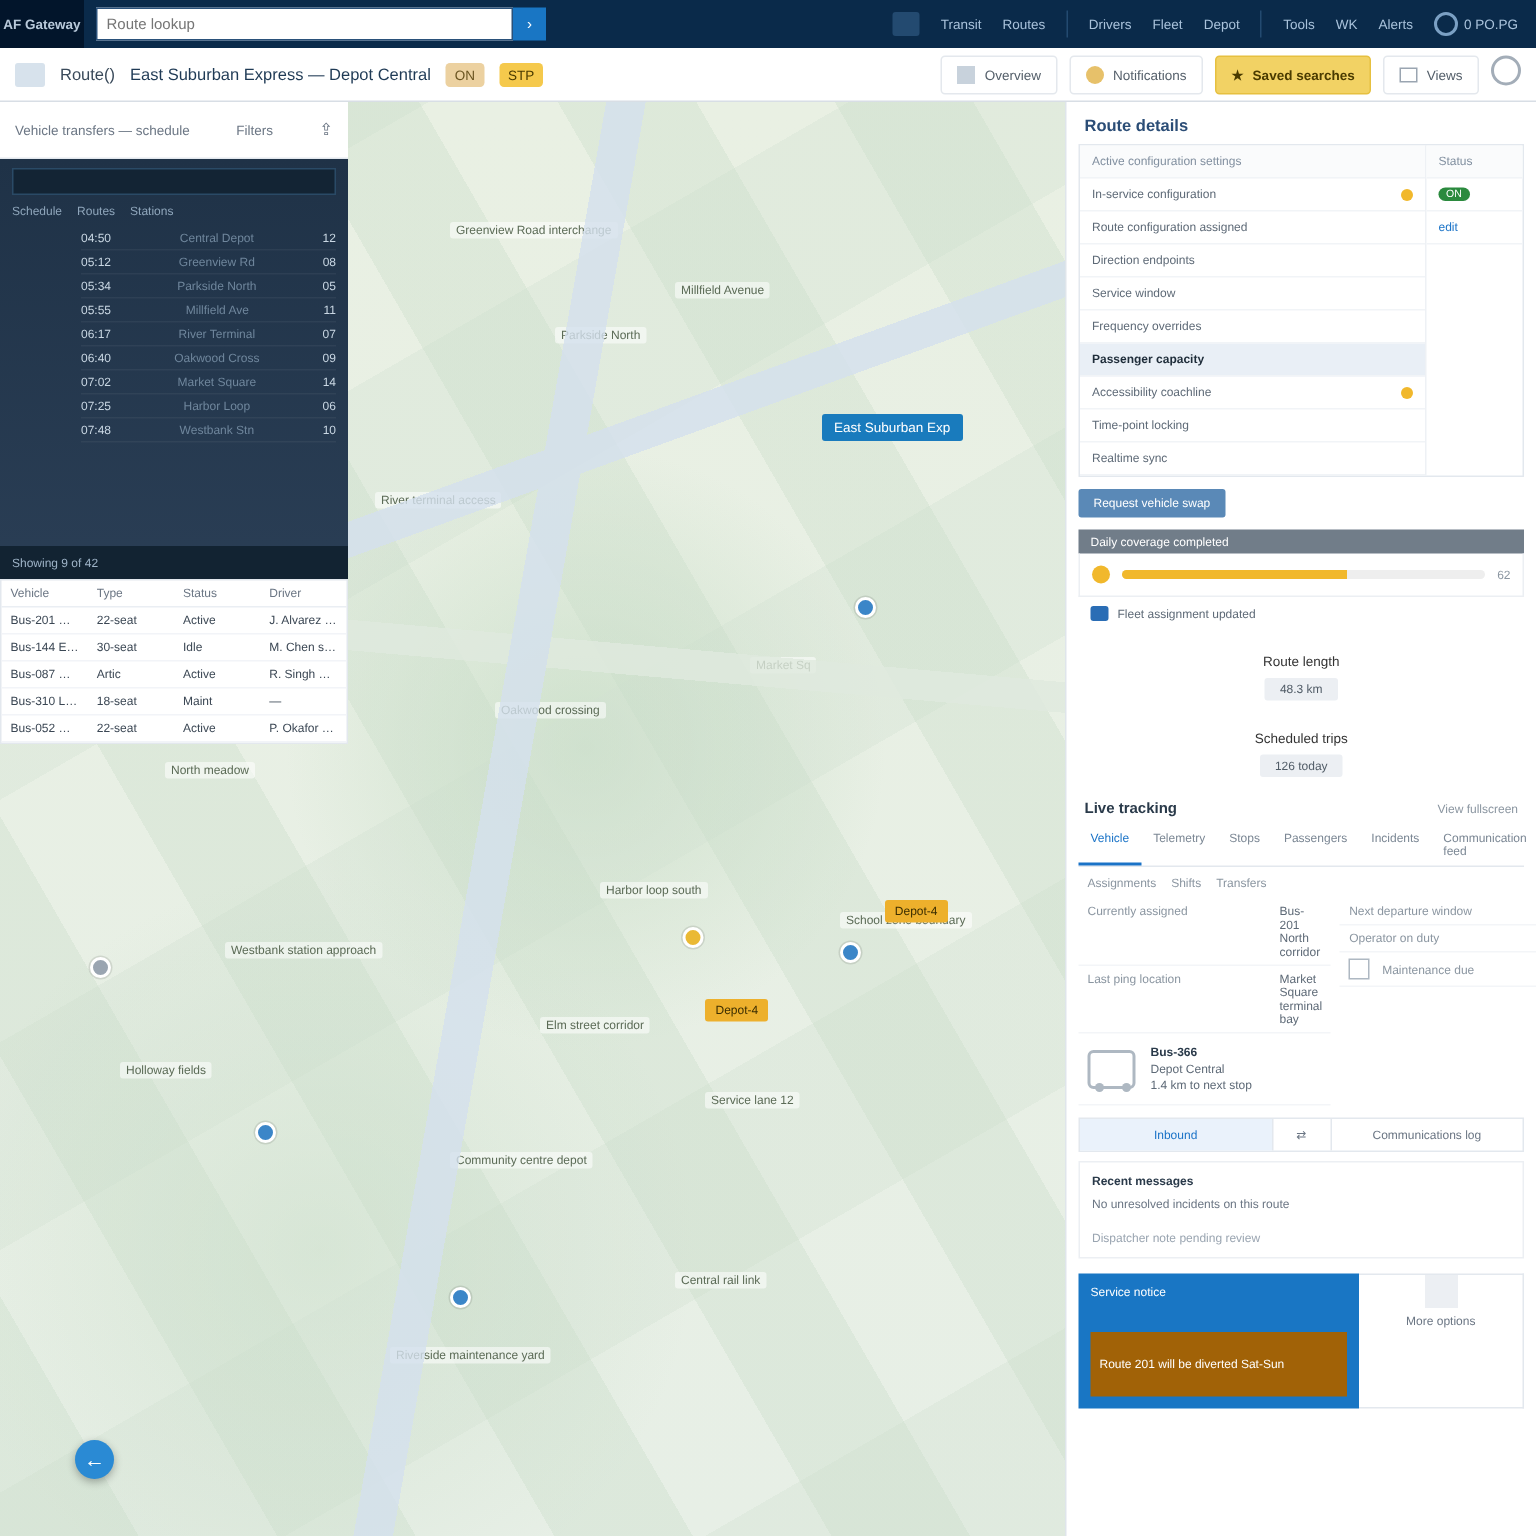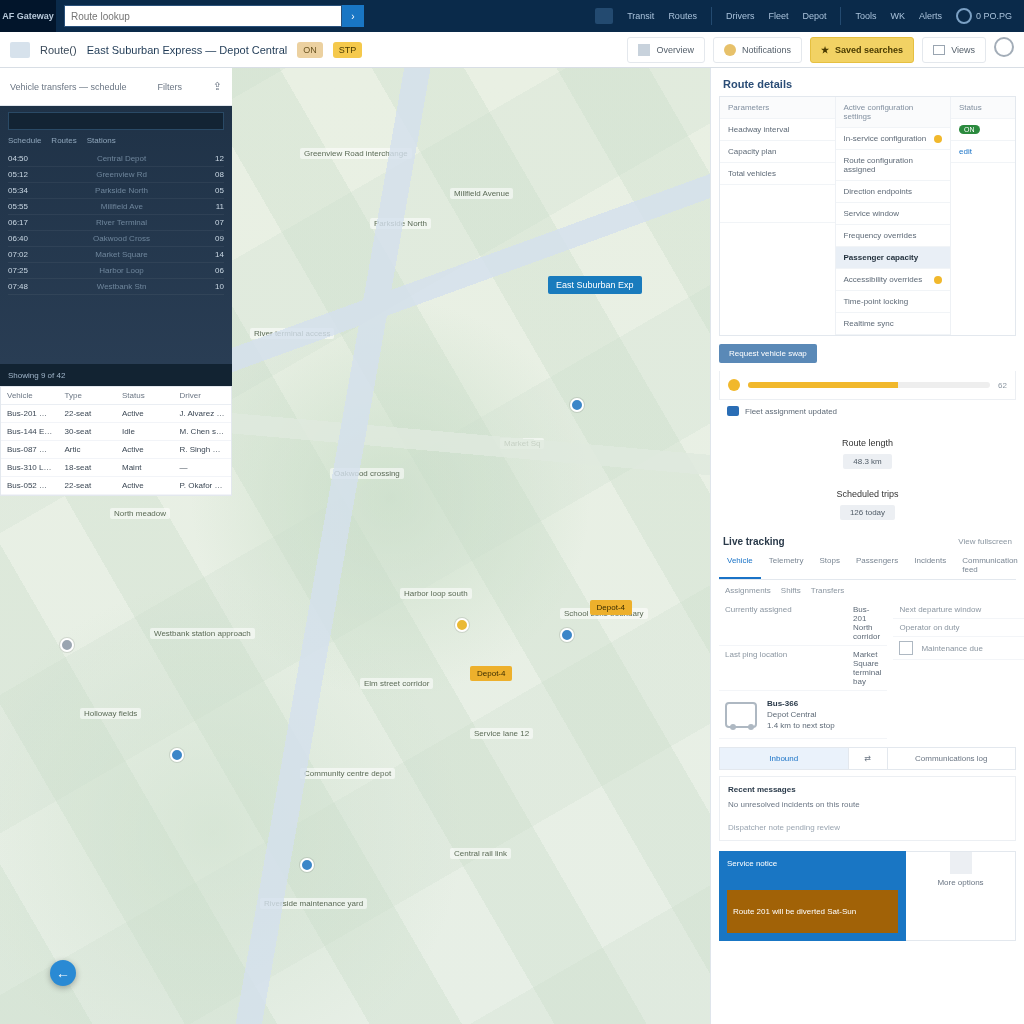--- a/index.html
+++ b/index.html
@@ -53,21 +53,21 @@
   .mapbadge-blue { position:absolute; padding:4px 8px; background:#197bbd; color:#fff; font-size:9px; border-radius:2px; }
   .mapbadge-yellow { position:absolute; padding:3px 7px; background:#edb02c; color:#3a2d00; font-size:8px; border-radius:2px; }
   .fab { position:absolute; left:50px; bottom:38px; width:26px; height:26px; border-radius:50%; background:#2a8ad4; color:#fff; display:flex; align-items:center; justify-content:center; font-size:14px; box-shadow:0 2px 6px rgba(0,0,0,.3); cursor:pointer; }
 
   
   .overlaycol { position:absolute; left:0; top:0; width:232px; }
   .toolbar { height:38px; background:#fff; border-bottom:1px solid #e3e8ee; display:flex; align-items:center; justify-content:space-between; padding:0 10px; font-size:9px; color:#6b7684; }
   .darkpanel { background: linear-gradient(180deg,#1f3247,#2a3e55); color:#c9d7e3; padding:6px 8px 10px; height:280px; overflow:hidden; position:relative; }
   .darkpanel .dp-search { height:18px; background:#132434; border:1px solid #2a4a66; margin-bottom:6px; }
   .dp-tabs { display:flex; gap:10px; font-size:8px; color:#8fa6bb; margin-bottom:6px; }
-  .dp-row { display:flex; justify-content:space-between; align-items:center; font-size:8px; padding:3px 0; border-bottom:1px solid rgba(255,255,255,.05); }
+  .dp-row { display:flex; justify-content:space-between; align-items:center; font-size:8px; padding:3px 0; border-bottom:1px solid rgba(255,255,255,.05);margin-left:46px; }
   .dp-row .sm { color:#6f869c; }
   .dp-foot { position:absolute; left:0; right:0; bottom:0; height:22px; background:#122332; display:flex; align-items:center; padding:0 8px; font-size:8px; color:#9fb4c8; }
   .mini-table { background:#fff; border:1px solid #e3e8ee; }
   .mt-head { display:flex; font-size:8px; color:#6b7684; border-bottom:1px solid #eaeef3; }
   .mt-head > div, .mt-row > div { padding:4px 6px; flex:1; overflow:hidden; text-overflow:ellipsis; white-space:nowrap; }
   .mt-row { display:flex; font-size:8px; color:#3b4754; border-bottom:1px solid #f2f4f8; }
 
   
   .rpanel { flex:0 0 314px; background:#fff; border-left:1px solid #dfe5eb; display:flex; flex-direction:column; overflow:hidden; }
   .rp-title { padding:10px 12px 6px; font-size:11px; color:#2b4d76; font-weight:bold; }
@@ -298,56 +298,50 @@
           </div>
       </div>
     </div>
   </div>
 
   <div class="rpanel">
     <div class="rp-title">Route details</div>
 
     <div class="rp-grid">
       <div class="rp-col">
-        <div class="rp-cell head">Parameters</div>
-        <div class="rp-cell">Headway interval</div>
-        <div class="rp-cell">Capacity plan</div>
-        <div class="rp-cell">Total vehicles</div>
-        <div class="rp-cell" style="height:38px"></div>
-      </div>
-      <div class="rp-col">
         <div class="rp-cell head">Active configuration settings</div>
         <div class="rp-cell">
             <span>In-service configuration</span>
             <span class="dot-y"></span>
           </div>
         <div class="rp-cell">Route configuration assigned</div>
         <div class="rp-cell">Direction endpoints</div>
         <div class="rp-cell">Service window</div>
         <div class="rp-cell">Frequency overrides</div>
         <div class="rp-cell strong" style="background:#e9eff6">Passenger capacity</div>
         <div class="rp-cell">
-            <span>Accessibility overrides</span>
+            <span>Accessibility coachline</span>
             <span class="dot-y"></span>
           </div>
         <div class="rp-cell">Time-point locking</div>
         <div class="rp-cell">Realtime sync</div>
       </div>
       <div class="rp-col">
         <div class="rp-cell head">Status</div>
         <div class="rp-cell">
             <span class="badge-green">ON</span>
           </div>
         <div class="rp-cell link-blue">edit</div>
       </div>
     </div>
 
     <div style="margin:8px 8px 2px; padding:5px 10px; background:#5a89b7; color:#fff; font-size:8px; width:fit-content; border-radius:2px; cursor:pointer">Request vehicle swap</div>
 
     <div style="margin:6px 8px 2px;">
+      <div style="background:#717d89; height:16px; display:flex; align-items:center; padding:0 8px; color:#fff; font-size:8px;">Daily coverage completed</div>
       <div style="padding:8px; border:1px solid #eceff3; border-top:none; display:flex; align-items:center; gap:8px;">
         <span style="width:12px;height:12px;background:#f1b82c;border-radius:50%;display:inline-block"></span>
         <div class="progressA" style="flex:1">
             <span style="width:62%"></span>
           </div>
         <span style="font-size:8px;color:#8b96a1">62</span>
       </div>
       <div style="padding:6px 8px; font-size:8px; color:#5e6a77; display:flex; align-items:center; gap:6px;">
         <span style="width:12px;height:10px;background:#2a6db5;border-radius:2px;display:inline-block"></span>
         <span>Fleet assignment updated</span>

